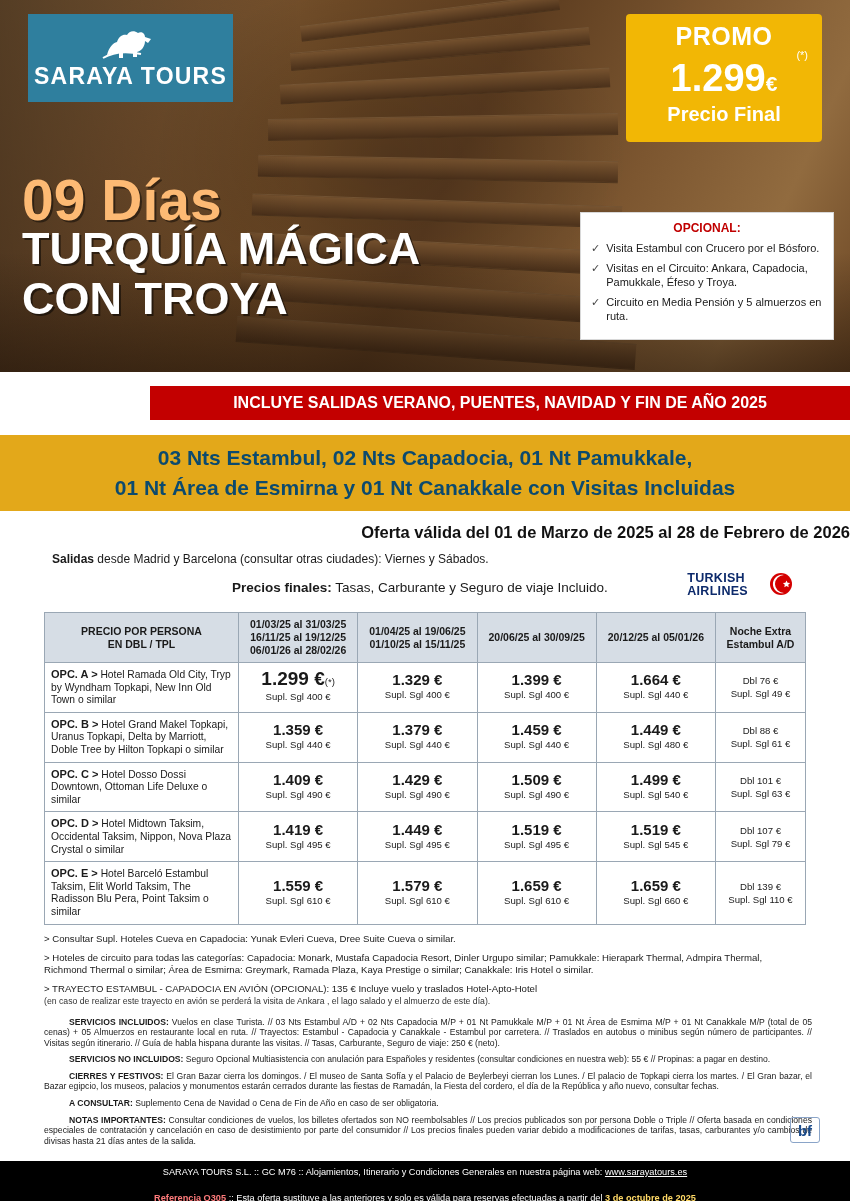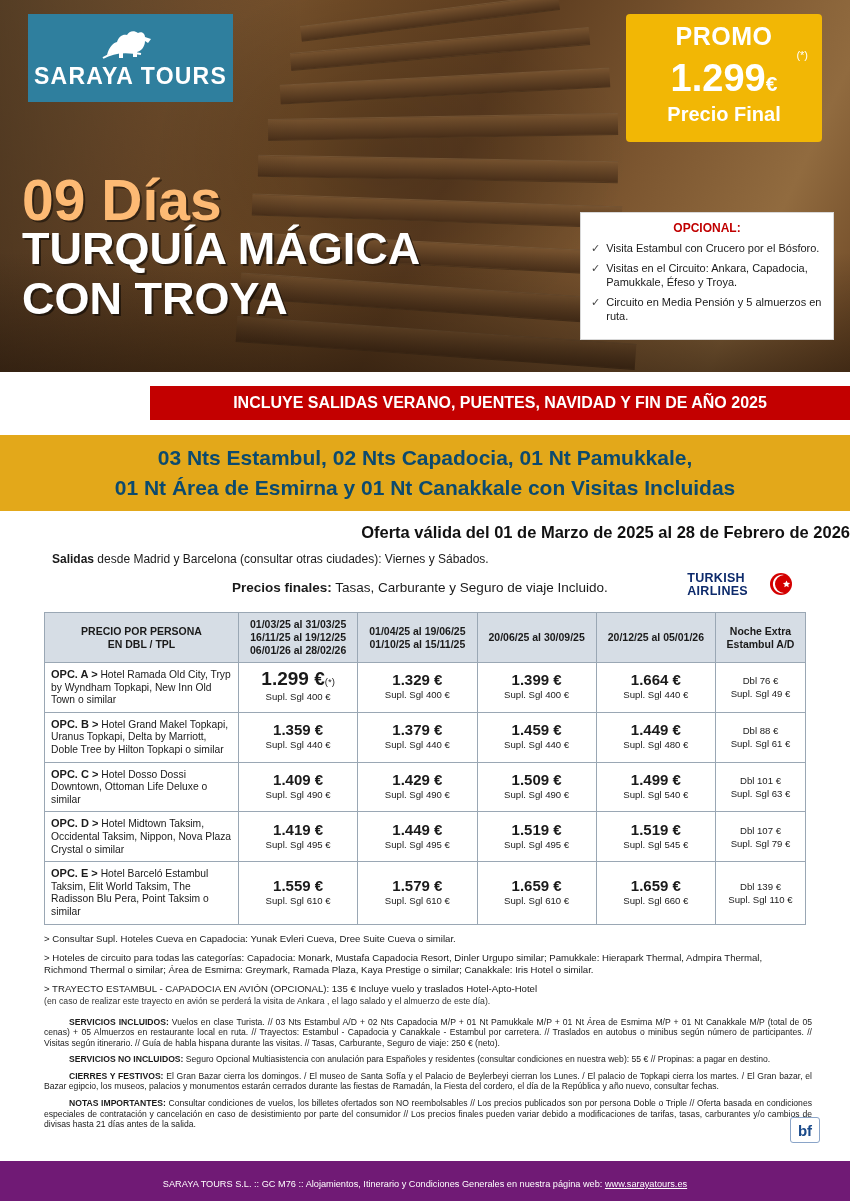--- a/index.html
+++ b/index.html
@@ -193,22 +193,22 @@
     position:absolute; right: 30px; bottom: 58px;
     width: 30px; height: 26px;
     border: 1px solid #8aa4c8;
     border-radius: 3px;
     color:#1a4a8a; font-weight:700; font-size: 15px;
     display:flex; align-items:center; justify-content:center;
   }
 
   .footer {
     position:absolute; bottom:0; left:0; width: 850px; height: 40px;
-    background:#701a75; color:#fff;
-    text-align:center; padding-top:18px;
+    background:#000000; color:#fff;
+    text-align:center; padding-top:6px;
   }
   .footer-l1 { font-size: 9.2px; }
   .footer-l1 a { color:#ffffff; text-decoration: underline; }
   .footer-l2 { font-size: 9.2px; margin-top: 16px; }
   .footer-l2 .ref { color:#ff7b7b; font-weight:700; }
   .footer-l2 .date { color:#ffd966; font-weight:700; }
 </style>
 </head>
 <body>
 
@@ -463,20 +463,21 @@
     <div class="note">
       <div>&gt; TRAYECTO ESTAMBUL - CAPADOCIA EN AVIÓN (OPCIONAL): 135 € Incluye vuelo y traslados Hotel-Apto-Hotel</div>
       <div class="sub">(en caso de realizar este trayecto en avión se perderá la visita de Ankara , el lago salado y el almuerzo de este día).</div>
     </div>
   </div>
 
   <div class="legal">
     <p><b>SERVICIOS INCLUIDOS:</b><span> Vuelos en clase Turista. // 03 Nts Estambul A/D + 02 Nts Capadocia M/P + 01 Nt Pamukkale M/P + 01 Nt Área de Esmirna M/P + 01 Nt Canakkale M/P (total de 05 cenas) + 05 Almuerzos en restaurante local en ruta. // Trayectos: Estambul - Capadocia y Canakkale - Estambul por carretera. // Traslados en autobus o minibus según número de participantes. // Visitas según itinerario. // Guía de habla hispana durante las visitas. // Tasas, Carburante, Seguro de viaje: 250 € (neto).</span></p>
     <p><b>SERVICIOS NO INCLUIDOS:</b><span> Seguro Opcional Multiasistencia con anulación para Españoles y residentes (consultar condiciones en nuestra web): 55 € // Propinas: a pagar en destino.</span></p>
     <p><b>CIERRES Y FESTIVOS:</b><span> El Gran Bazar cierra los domingos. / El museo de Santa Sofía y el Palacio de Beylerbeyi cierran los Lunes. / El palacio de Topkapi cierra los martes. / El Gran bazar, el Bazar egipcio, los museos, palacios y monumentos estarán cerrados durante las fiestas de Ramadán, la Fiesta del cordero, el día de la República y año nuevo, consultar fechas.</span></p>
+    <p><b>A CONSULTAR:</b><span> Suplemento Cena de Navidad o Cena de Fin de Año en caso de ser obligatoria.</span></p>
     <p><b>NOTAS IMPORTANTES:</b><span> Consultar condiciones de vuelos, los billetes ofertados son NO reembolsables // Los precios publicados son por persona Doble o Triple // Oferta basada en condiciones especiales de contratación y cancelación en caso de desistimiento por parte del consumidor // Los precios finales pueden variar debido a modificaciones de tarifas, tasas, carburantes y/o cambios de divisas hasta 21 días antes de la salida.</span></p>
   </div>
 </div>
 
 <div class="bf-logo">bf</div>
 
 <div class="footer">
   <div class="footer-l1">
     <span>SARAYA TOURS S.L. :: GC M76 ::  Alojamientos, Itinerario y Condiciones Generales en nuestra página web: </span><a href="#">www.sarayatours.es</a>
   </div>

